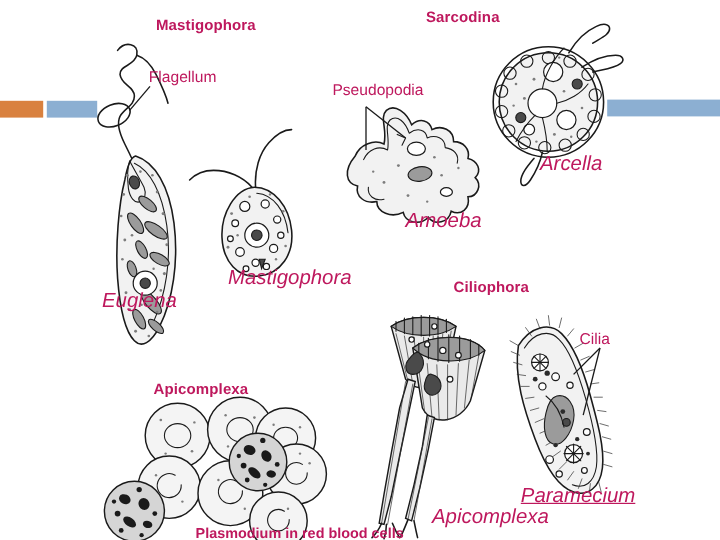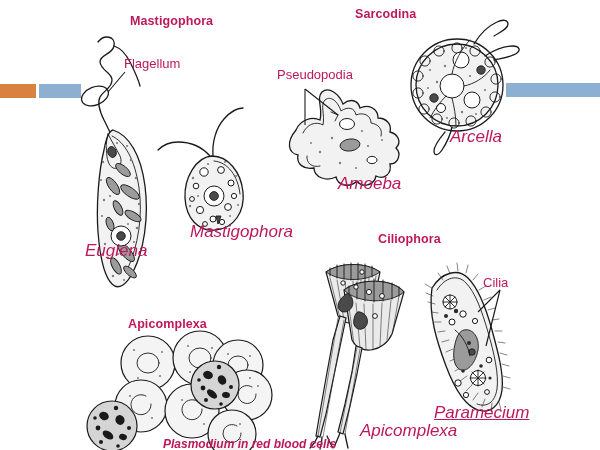--- a/index.html
+++ b/index.html
@@ -37,21 +37,20 @@
   .callout {
     font-weight: normal;
     font-size: 13px;
   }
   .species {
     font-style: italic;
     font-weight: normal;
     font-size: 17px;
   }
   .caption {
-    font-style: italic;
     font-weight: bold;
     font-size: 12px;
   }
   svg.art {
     position: absolute;
     left: 0;
     top: 0;
     width: 600px;
     height: 450px;
     pointer-events: none;

